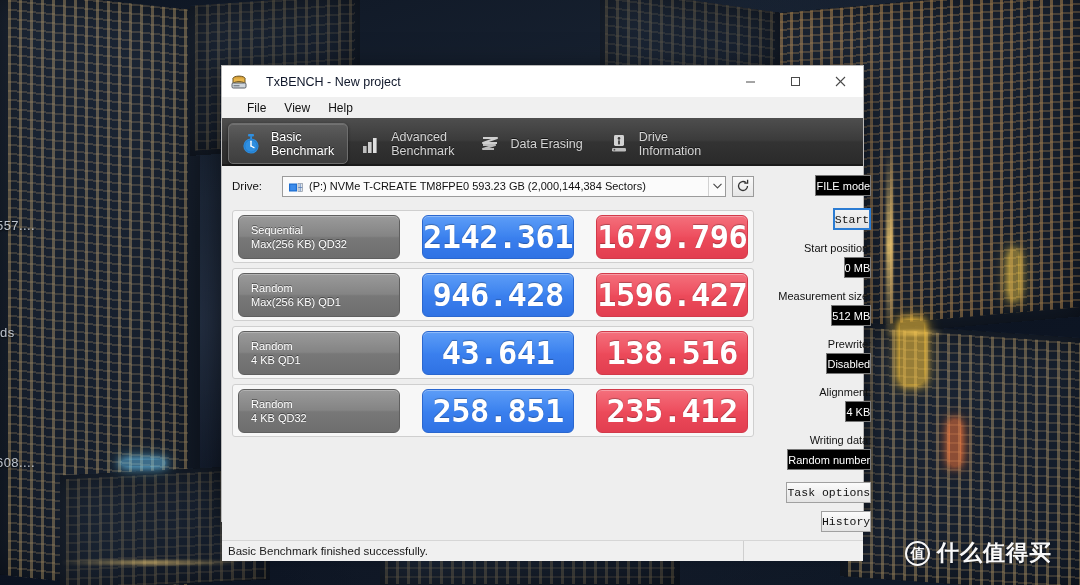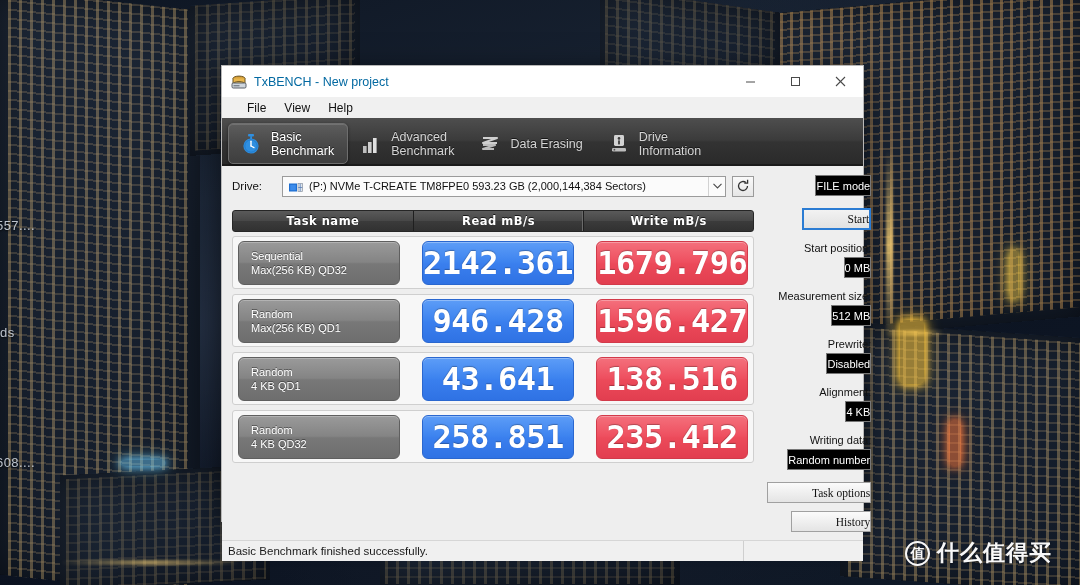--- a/index.html
+++ b/index.html
@@ -106,23 +106,24 @@
     background: #ffffff;
     display: flex; align-items: center;
     flex: 0 0 31px;
   }
   #titlebar .app-icon {
     width: 16px; height: 16px;
     margin-left: 9px; margin-right: 7px;
     position: relative; flex: 0 0 16px;
   }
   #titlebar .title-text {
-    font-size: 12.5px; color: #0369a1;
+    font-size: 12.5px; color: #0f172a;
     flex: 1 1 auto;
     font-family: "Liberation Sans", sans-serif;
+    margin-left: 12px;
   }
   .wbtn {
     width: 45px; height: 31px;
     display: flex; align-items: center; justify-content: center;
     color: #4a4a4a; font-size: 12px;
     font-family: "DejaVu Sans", sans-serif;
   }
 
   
   #menubar {
@@ -314,23 +315,22 @@
     font-size: 11px; color: #111;
     margin-bottom: 2px;
     line-height: 13px;
   }
   .gray-btn {
     height: 21px;
     background: linear-gradient(180deg,#fbfbfb,#e4e4e4);
     border: 1px solid #a0a0a0;
     font-size: 11.5px; color: #111;
     display: flex; align-items: center; justify-content: center;
-    font-family: Liberation Serif, serif;
+    font-family: Liberation Mono, monospace;
     margin-bottom: 8px;
-    padding-left: 44px;
   }
   .gray-btn.primary {
     border: 2px solid #2b7cd3;
     background: linear-gradient(180deg,#f2f2f2,#e2e2e2);
     height: 22px;
     margin-bottom: 12px;
   }
 
   
   #statusbar {
@@ -513,25 +513,20 @@
         <div id="refresh-btn">
           <svg width="14" height="14" viewBox="0 0 14 14">
             <path d="M11.5 7 a4.5 4.5 0 1 1 -1.6 -3.45" fill="none" stroke="#333" stroke-width="1.3"></path>
             <path d="M11.6 0.8 L11.6 4.1 L8.3 4.1" fill="none" stroke="#333" stroke-width="1.3"></path>
           </svg>
         </div>
       </div>
 
       <div id="results">
 
-        <div id="result-header">
-          <div class="hcell col-task">Task name</div>
-          <div class="hcell col-read">Read mB/s</div>
-          <div class="hcell col-write">Write mB/s</div>
-        </div>
 
         <div class="result-row">
           <div class="task-badge">
             <span class="t1">Sequential</span>
             <span class="t2">Max(256 KB) QD32</span>
           </div>
           <div class="val read">2142.361</div>
           <div class="val write">1679.796</div>
         </div>
 

